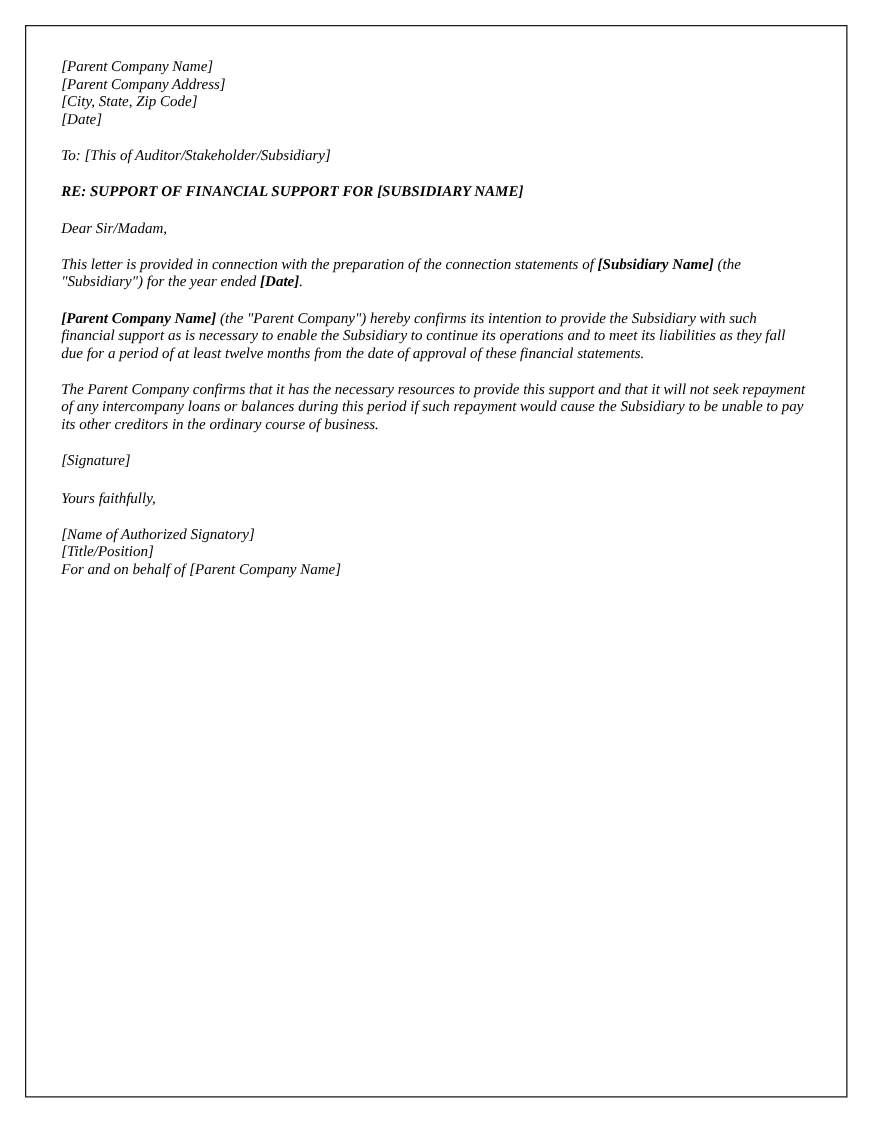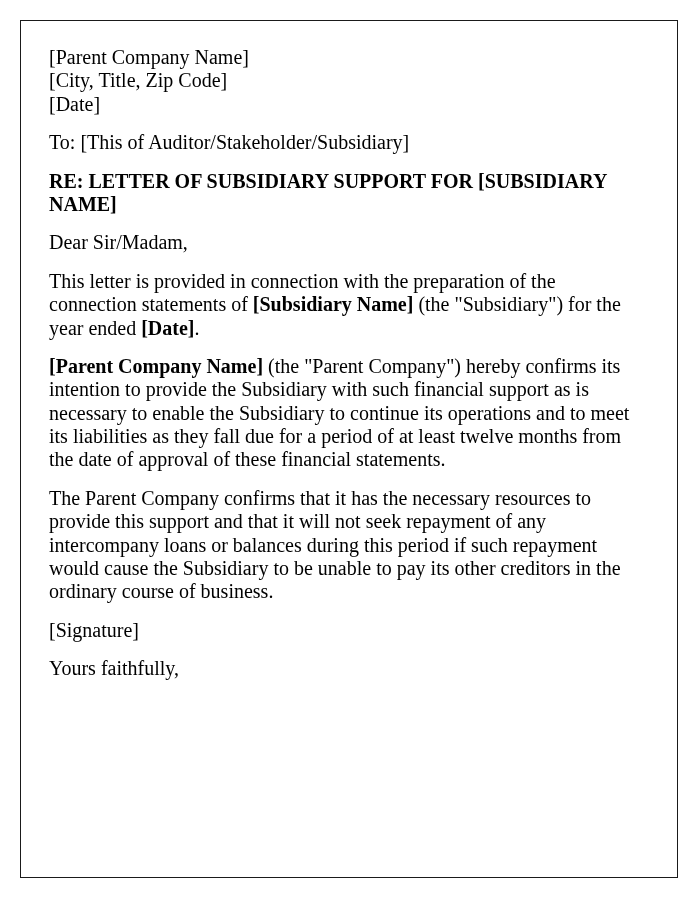--- a/index.html
+++ b/index.html
@@ -20,22 +20,23 @@
     top: 20px;
     width: 658px;
     height: 858px;
     border: 1px solid #1a1a1a;
     box-sizing: border-box;
     background: #ffffff;
     padding: 25px 30px 30px 28px;
     overflow: hidden;
   }
   .letter {
-    font-size: 20px;
+    font-size: 12px;
     line-height: 1.17;
+    font-style: italic;
   }
   .block {
     margin: 0 0 15px 0;
   }
   .line {
     white-space: pre-wrap;
   }
   .para {
     margin: 0 0 15px 0;
   }
@@ -49,38 +50,44 @@
   }
 </style>
 </head>
 <body>
 
 <div class="frame">
   <div class="letter">
 
     <div class="block">
       <div class="line">[Parent Company Name]</div>
-      <div class="line">[City, Title, Zip Code]</div>
+      <div class="line">[Parent Company Address]</div>
+      <div class="line">[City, State, Zip Code]</div>
       <div class="line">[Date]</div>
     </div>
 
     <div class="block">
       <div class="line">To: [This of Auditor/Stakeholder/Subsidiary]</div>
     </div>
 
-    <div class="subject">RE: LETTER OF SUBSIDIARY SUPPORT FOR [SUBSIDIARY NAME]</div>
+    <div class="subject">RE: SUPPORT OF FINANCIAL SUPPORT FOR [SUBSIDIARY NAME]</div>
 
     <div class="para">Dear Sir/Madam,</div>
 
     <p class="para"><span>This letter is provided in connection with the preparation of the connection statements of </span><span class="b">[Subsidiary Name]</span><span> (the "Subsidiary") for the year ended </span><span class="b">[Date]</span><span>.</span></p>
 
     <p class="para"><span class="b">[Parent Company Name]</span><span> (the "Parent Company") hereby confirms its intention to provide the Subsidiary with such financial support as is necessary to enable the Subsidiary to continue its operations and to meet its liabilities as they fall due for a period of at least twelve months from the date of approval of these financial statements.</span></p>
 
     <p class="para">The Parent Company confirms that it has the necessary resources to provide this support and that it will not seek repayment of any intercompany loans or balances during this period if such repayment would cause the Subsidiary to be unable to pay its other creditors in the ordinary course of business.</p>
 
 
     <div class="para">[Signature]</div>
 
     <div class="para">Yours faithfully,</div>
 
+    <div class="block">
+      <div class="line">[Name of Authorized Signatory]</div>
+      <div class="line">[Title/Position]</div>
+      <div class="line">For and on behalf of [Parent Company Name]</div>
+    </div>
 
   </div>
 </div>
 
 </body></html>

